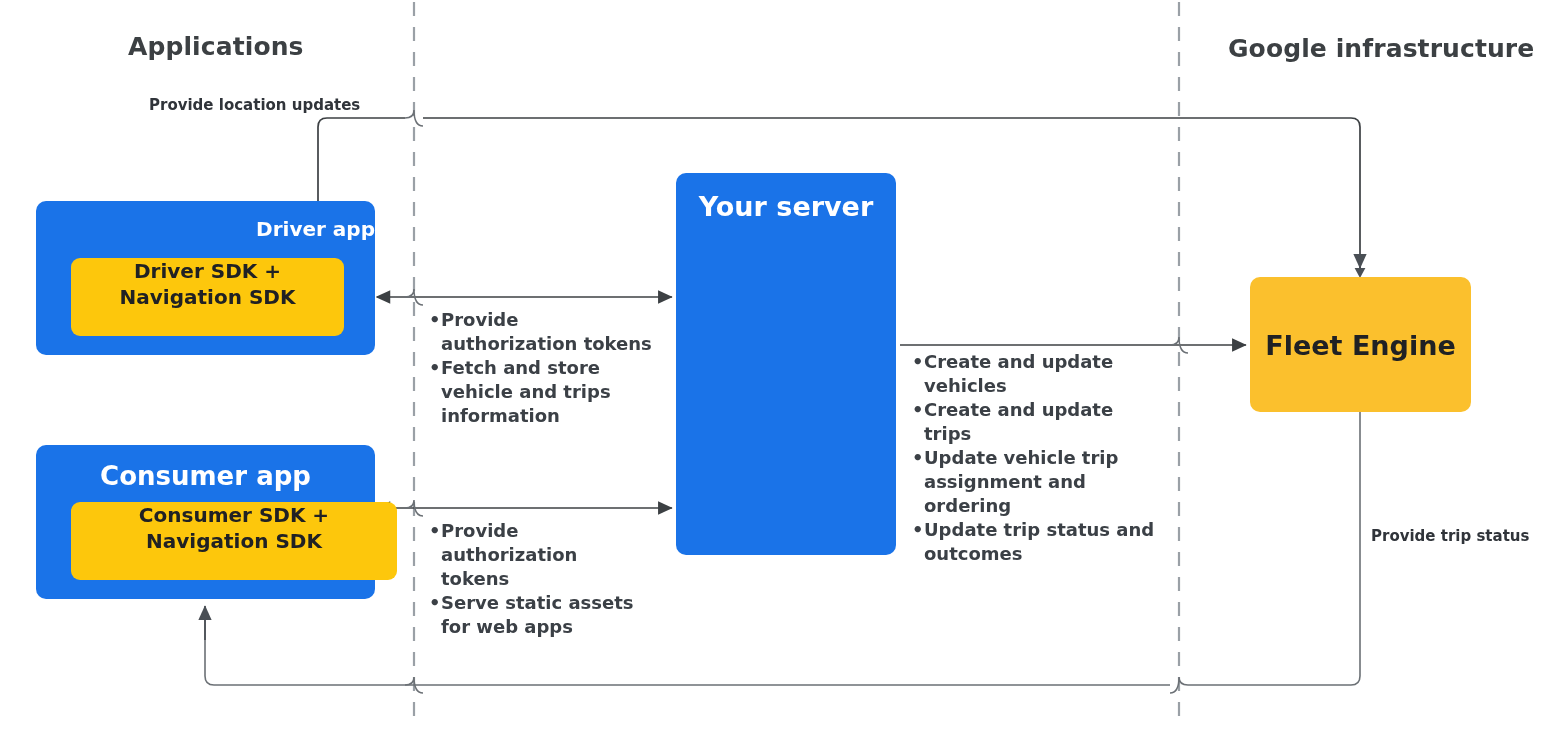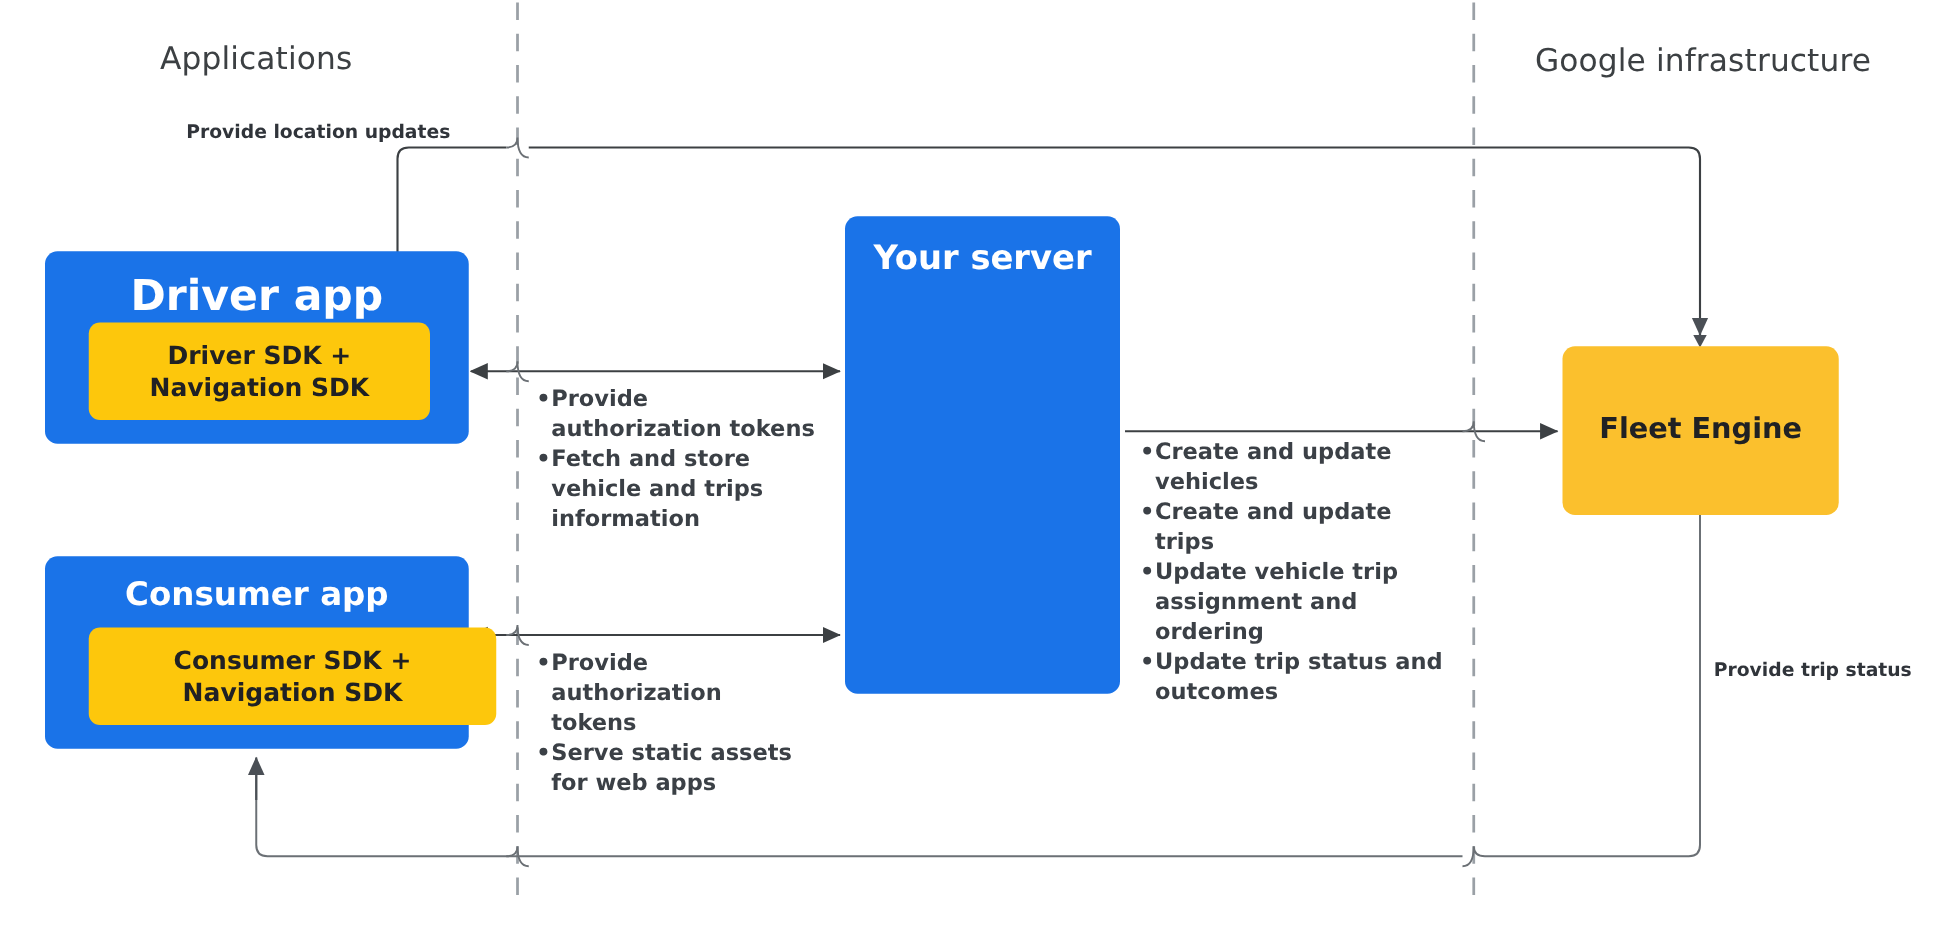--- a/index.html
+++ b/index.html
@@ -5,21 +5,21 @@
   html,body{margin:0;padding:0;background:#ffffff;}
   body{width:1559px;height:742px;font-family:"Liberation Sans",sans-serif;}
   #stage{position:relative;width:1559px;height:742px;overflow:hidden;background:#fff;}
 
   .svg-layer{position:absolute;left:0;top:0;width:1559px;height:742px;}
 
   .col-header{
     position:absolute;
     font-family:"DejaVu Sans","Liberation Sans",sans-serif;
     font-size:25px;
-    font-weight:400;
+    font-weight:700;
     color:#3c4043;
     white-space:nowrap;
     letter-spacing:0.1px;
   }
 
   .node{
     position:absolute;
     box-sizing:border-box;
     border-radius:10px;
   }
@@ -33,39 +33,38 @@
     font-family:"DejaVu Sans","Liberation Sans",sans-serif;
     font-weight:700;
     color:#ffffff;
     white-space:nowrap;
   }
   .inner-box{
     position:absolute;
     border-radius:9px;
     background:#fdc70c;
     display:flex;
-    align-items:center;
     justify-content:center;
     text-align:center;
   }
   .inner-label{
     font-family:"DejaVu Sans","Liberation Sans",sans-serif;
     font-weight:700;
     font-size:20px;
     line-height:26px;
     color:#202124;
     white-space:pre-line;
   }
   .fleet-label{
     position:absolute;
     left:0;right:0;
     text-align:center;
     font-family:"DejaVu Sans","Liberation Sans",sans-serif;
     font-weight:700;
-    font-size:23px;
+    font-size:27px;
     color:#202124;
     white-space:nowrap;
   }
 
   .edge-label{
     position:absolute;
     font-family:"DejaVu Sans","Liberation Sans",sans-serif;
     font-weight:700;
     font-size:15px;
     color:#30343a;
@@ -148,21 +147,21 @@
     </g>
   </svg>
 
   <div class="col-header" style="left:128px;top:32px;">Applications</div>
   <div class="col-header" style="left:1228px;top:34px;">Google infrastructure</div>
 
   <div class="edge-label" style="left:118px;top:96px;margin-left:31px;">Provide location updates</div>
   <div class="edge-label" style="left:1371px;top:527px;">Provide trip status</div>
 
   <div class="node node-blue" style="left:36px;top:201px;width:339px;height:154px;">
-    <div class="node-title" style="top:16px;font-size:34px;">Driver app</div>
+    <div class="node-title" style="top:16px;font-size:20px;text-align:right;">Driver app</div>
     <div class="inner-box" style="left:35px;top:57px;width:273px;height:78px;">
       <span class="inner-label">Driver SDK +
 Navigation SDK</span>
     </div>
   </div>
 
   <div class="node node-blue" style="left:36px;top:445px;width:339px;height:154px;">
     <div class="node-title" style="top:16px;font-size:26px;">Consumer app</div>
     <div class="inner-box" style="left:35px;top:57px;width:326px;height:78px;">
       <span class="inner-label">Consumer SDK +

